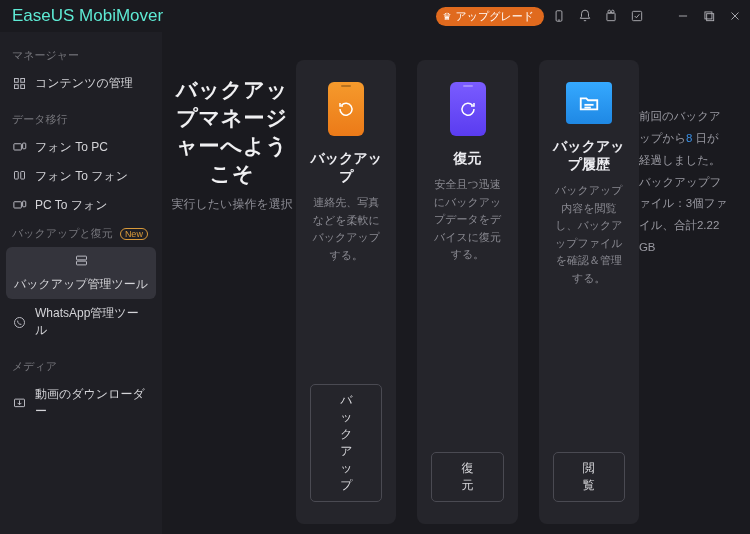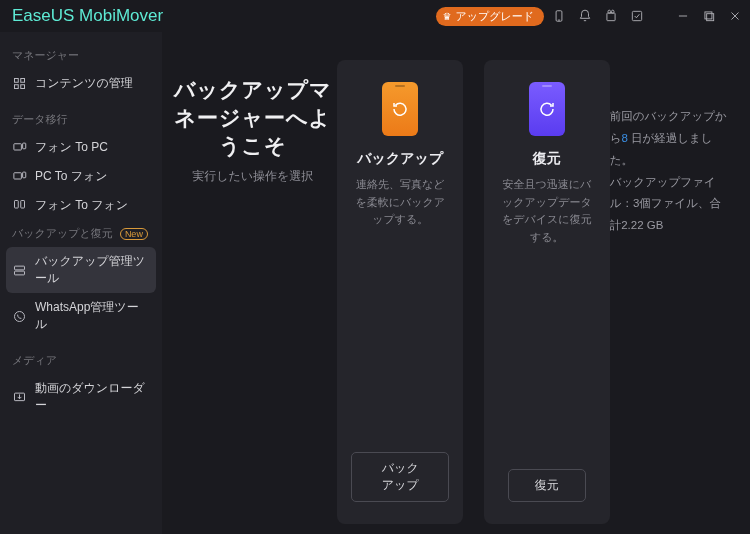--- a/index.html
+++ b/index.html
@@ -45,21 +45,21 @@
 }
 .side-item {
   display: flex; align-items: center;
   padding: 6px 12px; gap: 8px;
   color: #d4d4d8; font-size: 12px;
   cursor: pointer;
 }
 .side-item.active {
   background: #34343c;
   border-radius: 6px;
-  margin: 0 6px; padding: 6px 6px;
+  margin: 0 6px; padding: 6px 6px; flex-direction: column;
 }
 .side-item .icn { width: 15px; height: 15px; display: flex; align-items: center; justify-content: center; color: #b8b8c0; }
 .side-item .icn svg { width: 15px; height: 15px; stroke: currentColor; fill: none; stroke-width: 1.6; }
 .badge-new {
   display: inline-block; border: 1px solid #d99a3a;
   color: #d99a3a; font-size: 9px;
   padding: 0 4px; border-radius: 7px; margin-left: 4px;
 }
 
 .main {
@@ -194,34 +194,34 @@
           <svg viewBox="0 0 24 24">
             <rect x="3" y="6" width="12" height="10" rx="1"></rect>
             <rect x="17" y="5" width="5" height="9" rx="1"></rect>
           </svg>
         </span>
       <span>フォン To PC</span>
     </div>
     <div class="side-item">
       <span class="icn">
           <svg viewBox="0 0 24 24">
+            <rect x="4" y="4" width="6" height="12" rx="1"></rect>
+            <rect x="14" y="4" width="6" height="12" rx="1"></rect>
+          </svg>
+        </span>
+      <span>フォン To フォン</span>
+    </div>
+    <div class="side-item">
+      <span class="icn">
+          <svg viewBox="0 0 24 24">
             <rect x="3" y="6" width="12" height="10" rx="1"></rect>
             <rect x="17" y="5" width="5" height="9" rx="1"></rect>
           </svg>
         </span>
       <span>PC To フォン</span>
-    </div>
-    <div class="side-item">
-      <span class="icn">
-          <svg viewBox="0 0 24 24">
-            <rect x="4" y="4" width="6" height="12" rx="1"></rect>
-            <rect x="14" y="4" width="6" height="12" rx="1"></rect>
-          </svg>
-        </span>
-      <span>フォン To フォン</span>
     </div>
 
     <div class="side-section-label" style="margin-top:2px">
       <span>バックアップと復元</span>
       <span class="badge-new">New</span>
     </div>
     <div class="side-item active">
       <span class="icn">
           <svg viewBox="0 0 24 24">
             <rect x="4" y="5" width="16" height="6" rx="1"></rect>
@@ -275,20 +275,32 @@
         <div class="card-icon">
             <svg viewBox="0 0 24 24">
               <path d="M20 12a8 8 0 1 1-2-5"></path>
               <polyline points="20 4 20 8 16 8"></polyline>
             </svg>
           </div>
         <h3>復元</h3>
         <p>安全且つ迅速にバックアップデータをデバイスに復元する。</p>
         <button class="btn">復元</button>
       </div>
+      <div class="card c3">
+        <div class="card-icon">
+            <svg viewBox="0 0 24 24">
+              <path d="M3 7h6l2 2h10v10H3z"></path>
+              <line x1="7" y1="14" x2="17" y2="14"></line>
+              <line x1="7" y1="17" x2="14" y2="17"></line>
+            </svg>
+          </div>
+        <h3>バックアップ履歴</h3>
+        <p>バックアップ内容を閲覧し、バックアップファイルを確認＆管理する。</p>
+        <button class="btn">閲覧</button>
+      </div>
     </div>
 
     <div class="footer-info">
       <div>
         <span>前回のバックアップから</span><span class="accent">8</span><span> 日が経過しました。</span>
       </div>
       <div>バックアップファイル：3個ファイル、合計2.22 GB</div>
     </div>
   </div>
 </div>

